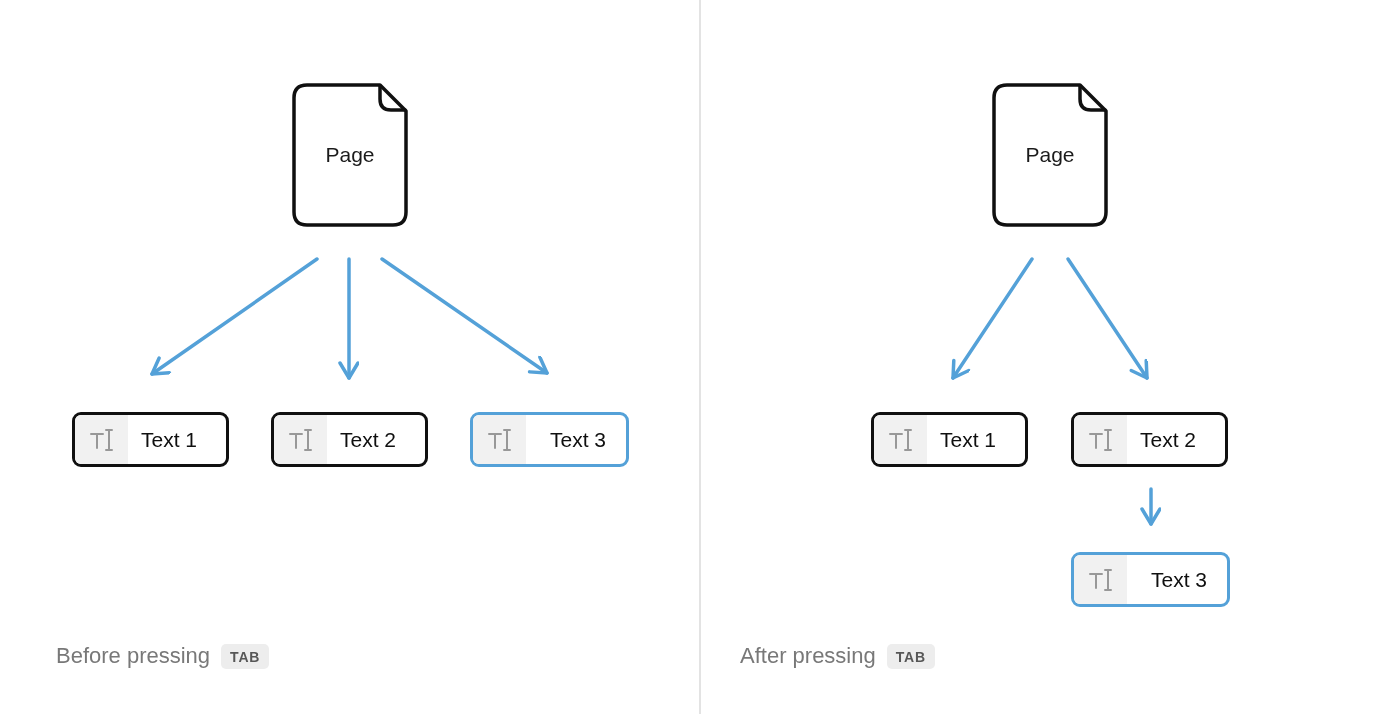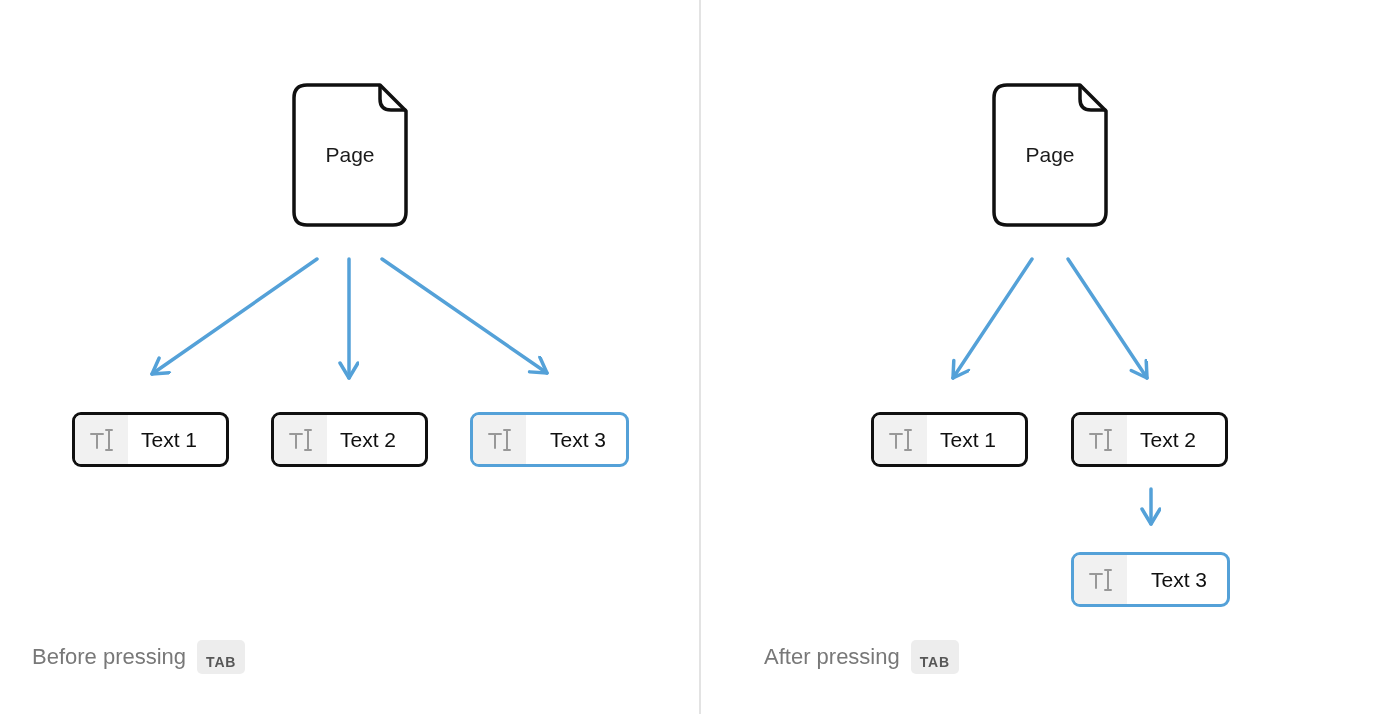--- a/index.html
+++ b/index.html
@@ -61,21 +61,21 @@
     position:absolute; top:640px;
     display:flex; align-items:center; gap:11px;
     font-size:22px; color:#787878;
     line-height:32px;
   }
   .key-badge {
     background:#ededed;
     color:#575757;
     font-size:14px; font-weight:700;
     letter-spacing:0.8px;
-    padding:14px 9px 4px 9px;
+    padding:5px 9px 4px 9px;
     border-radius:5px;
     line-height:16px;
   }
 </style>
 </head>
 <body>
 
 <div class="stage">
 
   <svg class="arrow-layer" viewBox="0 0 1400 714">
@@ -140,21 +140,21 @@
             <line x1="8" y1="7" x2="8" y2="21"></line>
           <line x1="17" y1="3" x2="23" y2="3"></line>
             <line x1="20" y1="3" x2="20" y2="23"></line>
             <line x1="17" y1="23" x2="23" y2="23"></line>
         </g>
       </svg>
     </span>
     <span class="tlabel">Text 3</span>
   </div>
 
-  <div class="caption" style="left:32px;text-align:right;">
+  <div class="caption" style="left:56px;text-align:right;">
     <span>Before pressing</span>
     <span class="key-badge">TAB</span>
   </div>
 
   <div class="divider"></div>
 
   <div class="page-doc" style="left:991px; top:82px;">
     <svg width="118" height="146" viewBox="0 0 118 146">
       <path d="M 89 3 L 115 29 V 130 Q 115 143 102 143 H 16 Q 3 143 3 130 V 16 Q 3 3 16 3 Z" fill="#ffffff" stroke="#101010" stroke-width="3.5" stroke-linejoin="round"></path>
       <path d="M 89 4 V 17 Q 89 28 100 28 H 114" fill="none" stroke="#101010" stroke-width="3.5" stroke-linecap="round" stroke-linejoin="round"></path>
@@ -200,18 +200,18 @@
             <line x1="8" y1="7" x2="8" y2="21"></line>
           <line x1="17" y1="3" x2="23" y2="3"></line>
             <line x1="20" y1="3" x2="20" y2="23"></line>
             <line x1="17" y1="23" x2="23" y2="23"></line>
         </g>
       </svg>
     </span>
     <span class="tlabel">Text 3</span>
   </div>
 
-  <div class="caption" style="left:740px;margin-left:24px;">
+  <div class="caption" style="left:740px;">
     <span>After pressing</span>
     <span class="key-badge">TAB</span>
   </div>
 
 </div>
 
 </body></html>

